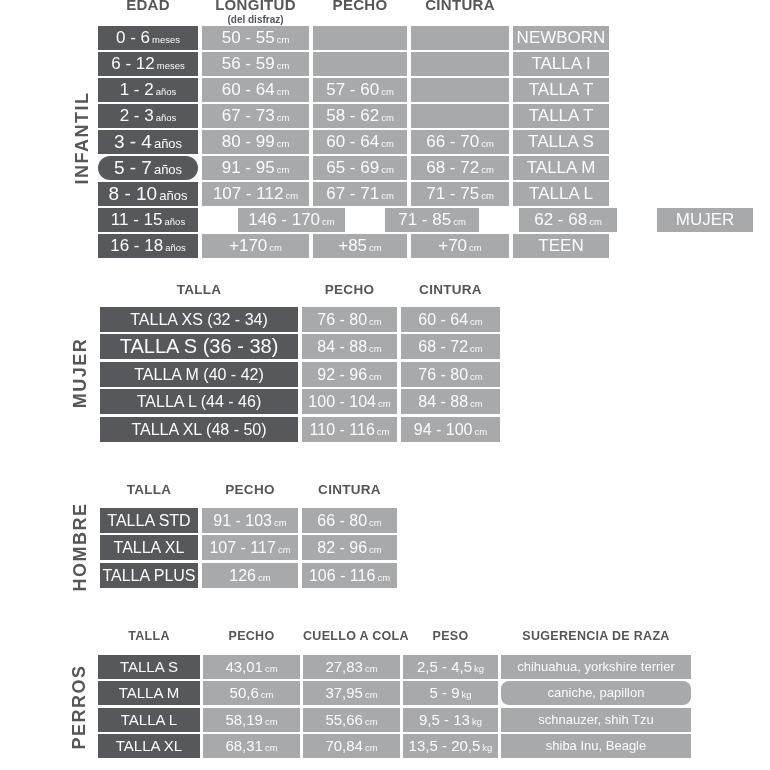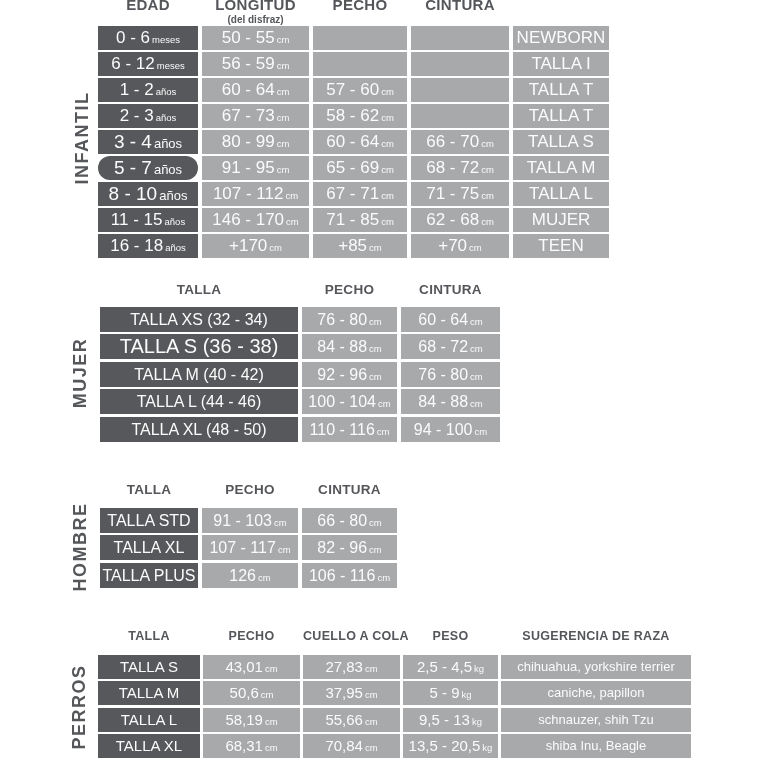--- a/index.html
+++ b/index.html
@@ -113,21 +113,21 @@
         <div class="cell light" style="width: 98px; line-height: 24px; margin-right: 4px; font-size: 17px;"><span class="value">68 - 72</span><span class="unit">cm</span></div>
         <div class="cell light" style="width: 96px; line-height: 24px; font-size: 17px;"><span class="value">TALLA M</span></div>
       </div>
       <div class="row" style="height: 24px; margin-bottom: 2px;">
         <div class="cell dark" style="width: 100px; line-height: 24px; margin-right: 4px; font-size: 19px;"><span class="value">8 - 10</span><span class="unit big">años</span></div>
         <div class="cell light" style="width: 107px; line-height: 24px; margin-right: 4px; font-size: 17px;"><span class="value">107 - 112</span><span class="unit">cm</span></div>
         <div class="cell light" style="width: 94px; line-height: 24px; margin-right: 4px; font-size: 17px;"><span class="value">67 - 71</span><span class="unit">cm</span></div>
         <div class="cell light" style="width: 98px; line-height: 24px; margin-right: 4px; font-size: 17px;"><span class="value">71 - 75</span><span class="unit">cm</span></div>
         <div class="cell light" style="width: 96px; line-height: 24px; font-size: 17px;"><span class="value">TALLA L</span></div>
       </div>
-      <div class="row" style="height: 24px; margin-bottom: 2px;">
+      <div class="row" style="height: 24px; margin-bottom: 2px; gap: 36px;">
         <div class="cell dark" style="width: 100px; line-height: 24px; margin-right: 4px; font-size: 17px;"><span class="value">11 - 15</span><span class="unit">años</span></div>
         <div class="cell light" style="width: 107px; line-height: 24px; margin-right: 4px; font-size: 17px;"><span class="value">146 - 170</span><span class="unit">cm</span></div>
         <div class="cell light" style="width: 94px; line-height: 24px; margin-right: 4px; font-size: 17px;"><span class="value">71 - 85</span><span class="unit">cm</span></div>
         <div class="cell light" style="width: 98px; line-height: 24px; margin-right: 4px; font-size: 17px;"><span class="value">62 - 68</span><span class="unit">cm</span></div>
         <div class="cell light" style="width: 96px; line-height: 24px; font-size: 17px;"><span class="value">MUJER</span></div>
       </div>
       <div class="row" style="height: 24px; margin-bottom: 2px;">
         <div class="cell dark" style="width: 100px; line-height: 24px; margin-right: 4px; font-size: 17px;"><span class="value">16 - 18</span><span class="unit">años</span></div>
         <div class="cell light" style="width: 107px; line-height: 24px; margin-right: 4px; font-size: 17px;"><span class="value">+170</span><span class="unit">cm</span></div>
         <div class="cell light" style="width: 94px; line-height: 24px; margin-right: 4px; font-size: 17px;"><span class="value">+85</span><span class="unit">cm</span></div>
@@ -199,21 +199,21 @@
         <div class="cell light" style="width: 97px; line-height: 24px; margin-right: 3px; font-size: 15px;"><span class="value">43,01</span><span class="unit">cm</span></div>
         <div class="cell light" style="width: 97px; line-height: 24px; margin-right: 3px; font-size: 15px;"><span class="value">27,83</span><span class="unit">cm</span></div>
         <div class="cell light" style="width: 95px; line-height: 24px; margin-right: 3px; font-size: 15px;"><span class="value">2,5 - 4,5</span><span class="unit">kg</span></div>
         <div class="cell light" style="width: 190px; line-height: 24px; font-size: 13px;"><span class="value">chihuahua, yorkshire terrier</span></div>
       </div>
       <div class="row" style="height: 24px; margin-bottom: 2.4px;">
         <div class="cell dark" style="width: 102px; line-height: 24px; margin-right: 3px; font-size: 15px;"><span class="value">TALLA M</span></div>
         <div class="cell light" style="width: 97px; line-height: 24px; margin-right: 3px; font-size: 15px;"><span class="value">50,6</span><span class="unit">cm</span></div>
         <div class="cell light" style="width: 97px; line-height: 24px; margin-right: 3px; font-size: 15px;"><span class="value">37,95</span><span class="unit">cm</span></div>
         <div class="cell light" style="width: 95px; line-height: 24px; margin-right: 3px; font-size: 15px;"><span class="value">5 - 9</span><span class="unit">kg</span></div>
-        <div class="cell light" style="width: 190px; line-height: 24px; font-size: 13px;"><span class="value">caniche, papillon</span></div>
+        <div class="cell light" style="width: 190px; line-height: 24px; font-size: 13px; border-radius: 8px;"><span class="value">caniche, papillon</span></div>
       </div>
       <div class="row" style="height: 24px; margin-bottom: 2.4px;">
         <div class="cell dark" style="width: 102px; line-height: 24px; margin-right: 3px; font-size: 15px;"><span class="value">TALLA L</span></div>
         <div class="cell light" style="width: 97px; line-height: 24px; margin-right: 3px; font-size: 15px;"><span class="value">58,19</span><span class="unit">cm</span></div>
         <div class="cell light" style="width: 97px; line-height: 24px; margin-right: 3px; font-size: 15px;"><span class="value">55,66</span><span class="unit">cm</span></div>
         <div class="cell light" style="width: 95px; line-height: 24px; margin-right: 3px; font-size: 15px;"><span class="value">9,5 - 13</span><span class="unit">kg</span></div>
         <div class="cell light" style="width: 190px; line-height: 24px; font-size: 13px;"><span class="value">schnauzer, shih Tzu</span></div>
       </div>
       <div class="row" style="height: 24px; margin-bottom: 2.4px;">
         <div class="cell dark" style="width: 102px; line-height: 24px; margin-right: 3px; font-size: 15px;"><span class="value">TALLA XL</span></div>

